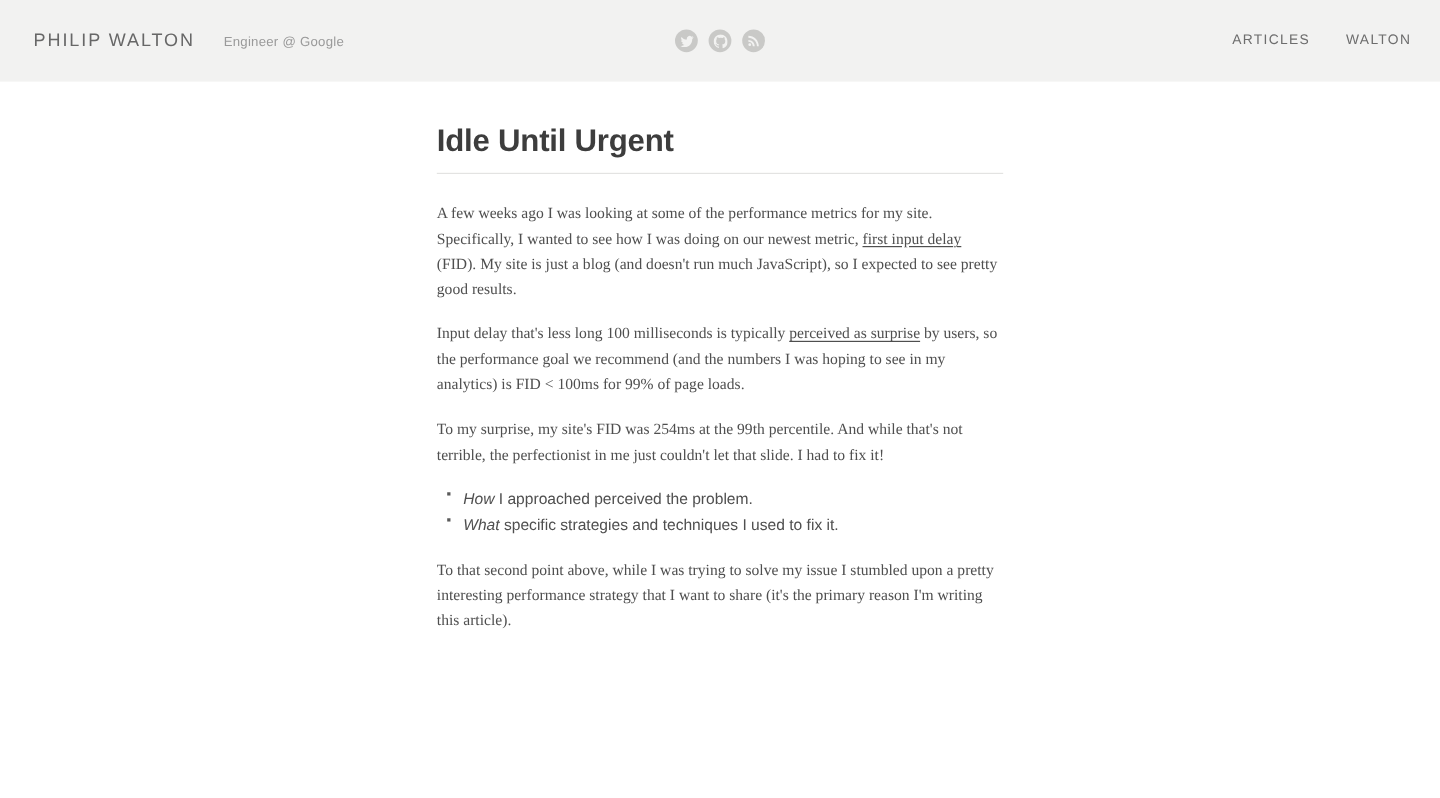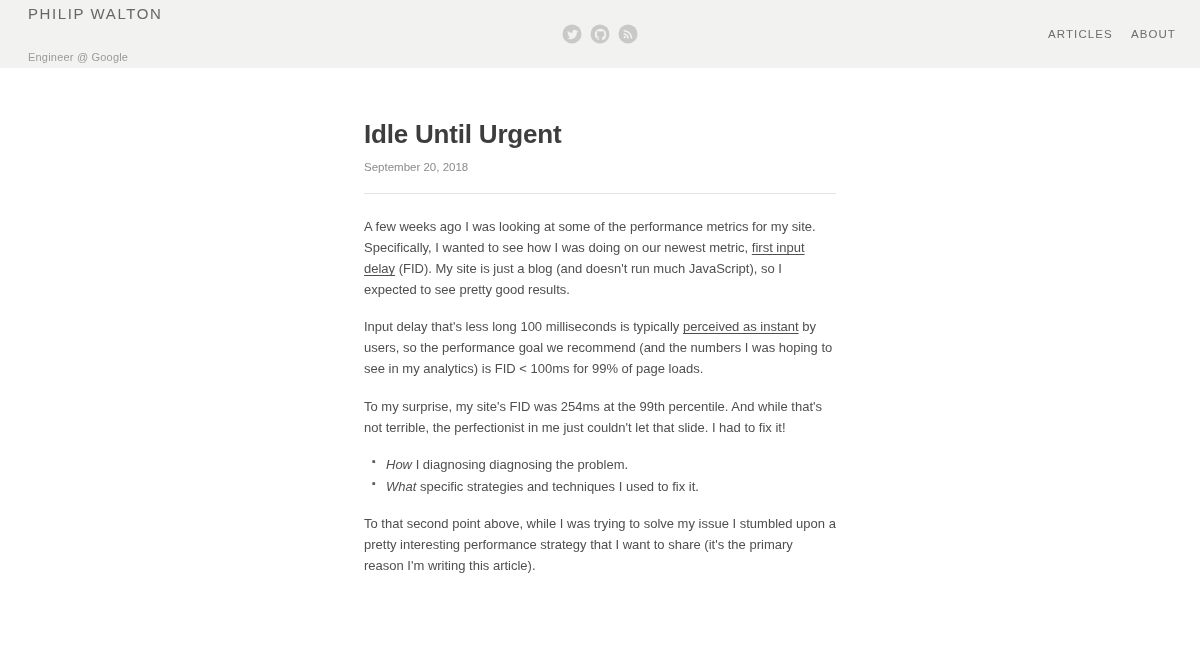--- a/index.html
+++ b/index.html
@@ -17,21 +17,21 @@
 
   
   .site-header {
     height: 68px;
     background: #f2f2f1;
     display: flex;
     align-items: center;
     padding: 0 24px 0 28px;
     position: relative;
   }
-  .brand { display: flex; flex-direction: column; justify-content: center; gap: 24px; }
+  .brand { display: flex; flex-direction: row; justify-content: center; gap: 24px; }
   .brand-name {
     font-size: 15px;
     letter-spacing: 1.6px;
     color: #676767;
     font-weight: 400;
     line-height: 1.2;
   }
   .brand-tagline {
     font-size: 11px;
     color: #9a9a9a;
@@ -56,40 +56,40 @@
     display: flex;
     align-items: center;
     justify-content: center;
     cursor: pointer;
   }
   .social-icon svg { display: block; }
 
   .nav {
     margin-left: auto;
     display: flex;
-    gap: 18px;
+    gap: 30px;
     align-items: center;
   }
   .nav a {
     font-size: 11.5px;
     letter-spacing: 1.1px;
     color: #6d6d6d;
     text-decoration: none;
   }
 
   
   .page {
     width: 1200px;
     height: 597px;
     overflow: hidden;
   }
   .article {
     width: 472px;
     margin: 0 auto;
-    padding-top: 51px;
+    padding-top: 34px;
   }
   .article-title {
     font-size: 26px;
     font-weight: 700;
     color: #3d3d3d;
     margin: 0 0 11px 0;
     letter-spacing: -0.2px;
     line-height: 1.2;
   }
   .article-date {
@@ -100,20 +100,21 @@
   .rule {
     border: 0;
     border-top: 1px solid #e3e3e2;
     margin: 0 0 22px 0;
   }
   .article p {
     font-size: 13px;
     line-height: 1.62;
     margin: 0 0 16px 0;
     color: #4f4f4f;
+    font-family: Liberation Serif, serif;
   }
   .article a.inline {
     color: #4f4f4f;
     text-decoration: underline;
     text-underline-offset: 2px;
   }
   .article ul {
     margin: 0 0 16px 0;
     padding-left: 22px;
     list-style: none;
@@ -160,39 +161,38 @@
       <svg width="11" height="11" viewBox="0 0 24 24" fill="#f2f2f1" aria-hidden="true">
         <circle cx="5" cy="19" r="2.5"></circle>
         <path d="M2.5 10.5v3.4c4.5 0 8.1 3.6 8.1 8.1H14c0-6.3-5.1-11.5-11.5-11.5z"></path>
         <path d="M2.5 3v3.4c8.6 0 15.6 7 15.6 15.6h3.4C21.5 11.5 13 3 2.5 3z"></path>
       </svg>
     </span>
   </div>
 
   <nav class="nav">
     <a href="#">ARTICLES</a>
-    <a href="#">ABOUT</a>
+    <a href="#">WALTON</a>
   </nav>
 </div>
 
 <div class="page">
   <article class="article">
 
     <h1 class="article-title">Idle Until Urgent</h1>
-    <div class="article-date">September 20, 2018</div>
     <hr class="rule">
 
     <p><span>A few weeks ago I was looking at some of the performance metrics for my site. Specifically, I wanted to see how I was doing on our newest metric, </span><a class="inline" href="#">first input delay</a><span> (FID). My site is just a blog (and doesn't run much JavaScript), so I expected to see pretty good results.</span></p>
 
-    <p><span>Input delay that's less long 100 milliseconds is typically </span><a class="inline" href="#">perceived as instant</a><span> by users, so the performance goal we recommend (and the numbers I was hoping to see in my analytics) is FID &lt; 100ms for 99% of page loads.</span></p>
+    <p><span>Input delay that's less long 100 milliseconds is typically </span><a class="inline" href="#">perceived as surprise</a><span> by users, so the performance goal we recommend (and the numbers I was hoping to see in my analytics) is FID &lt; 100ms for 99% of page loads.</span></p>
 
     <p>To my surprise, my site's FID was 254ms at the 99th percentile. And while that's not terrible, the perfectionist in me just couldn't let that slide. I had to fix it!</p>
 
 
     <ul>
-      <li><em>How</em><span> I diagnosing diagnosing the problem.</span></li>
+      <li><em>How</em><span> I approached perceived the problem.</span></li>
       <li><em>What</em><span> specific strategies and techniques I used to fix it.</span></li>
     </ul>
 
     <p>To that second point above, while I was trying to solve my issue I stumbled upon a pretty interesting performance strategy that I want to share (it's the primary reason I'm writing this article).</p>
 
   </article>
 </div>
 
 </body></html>

